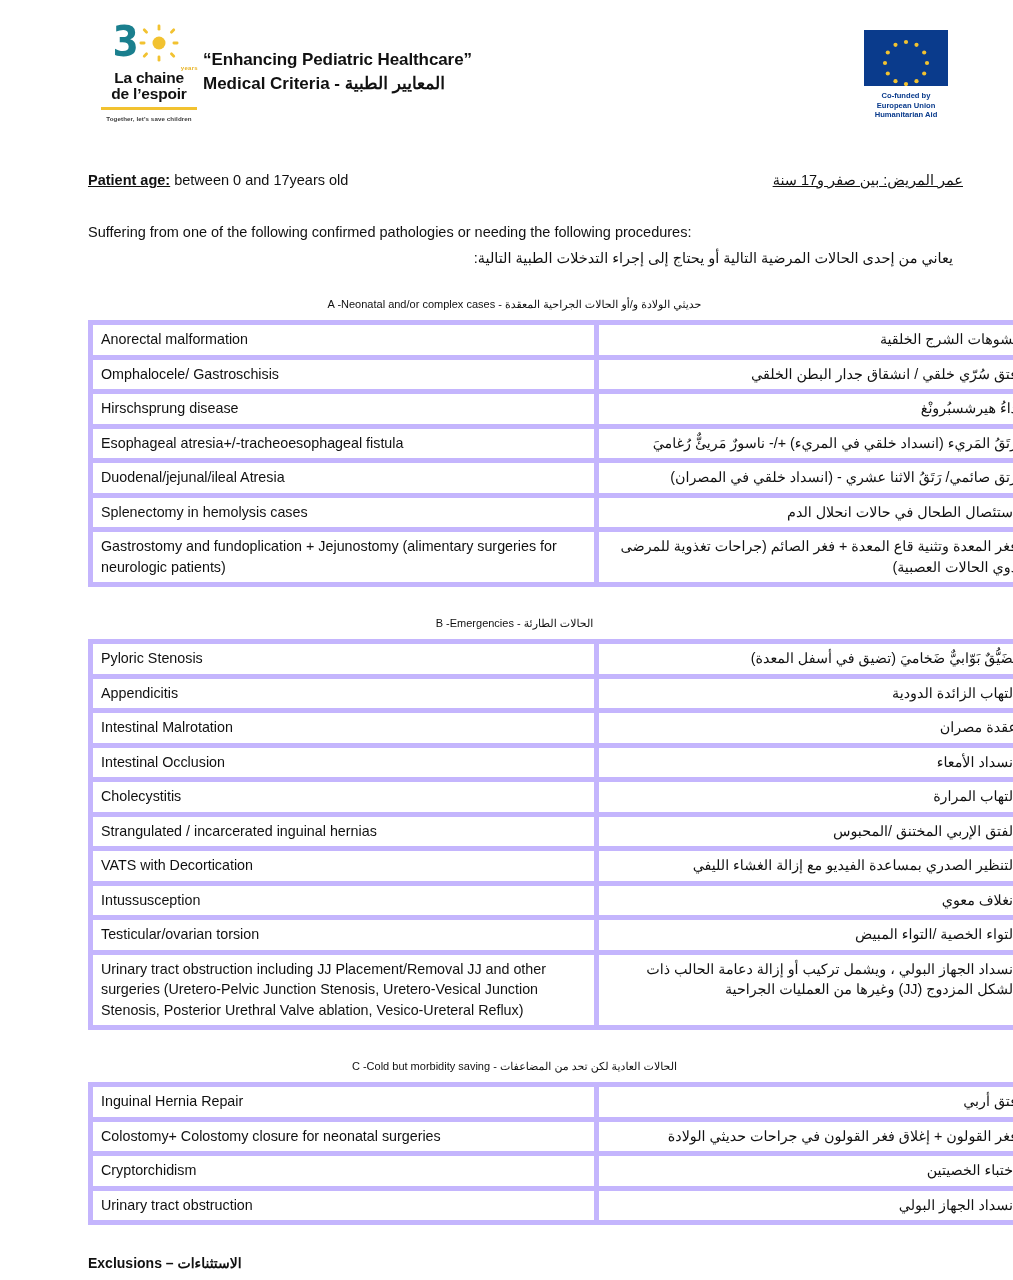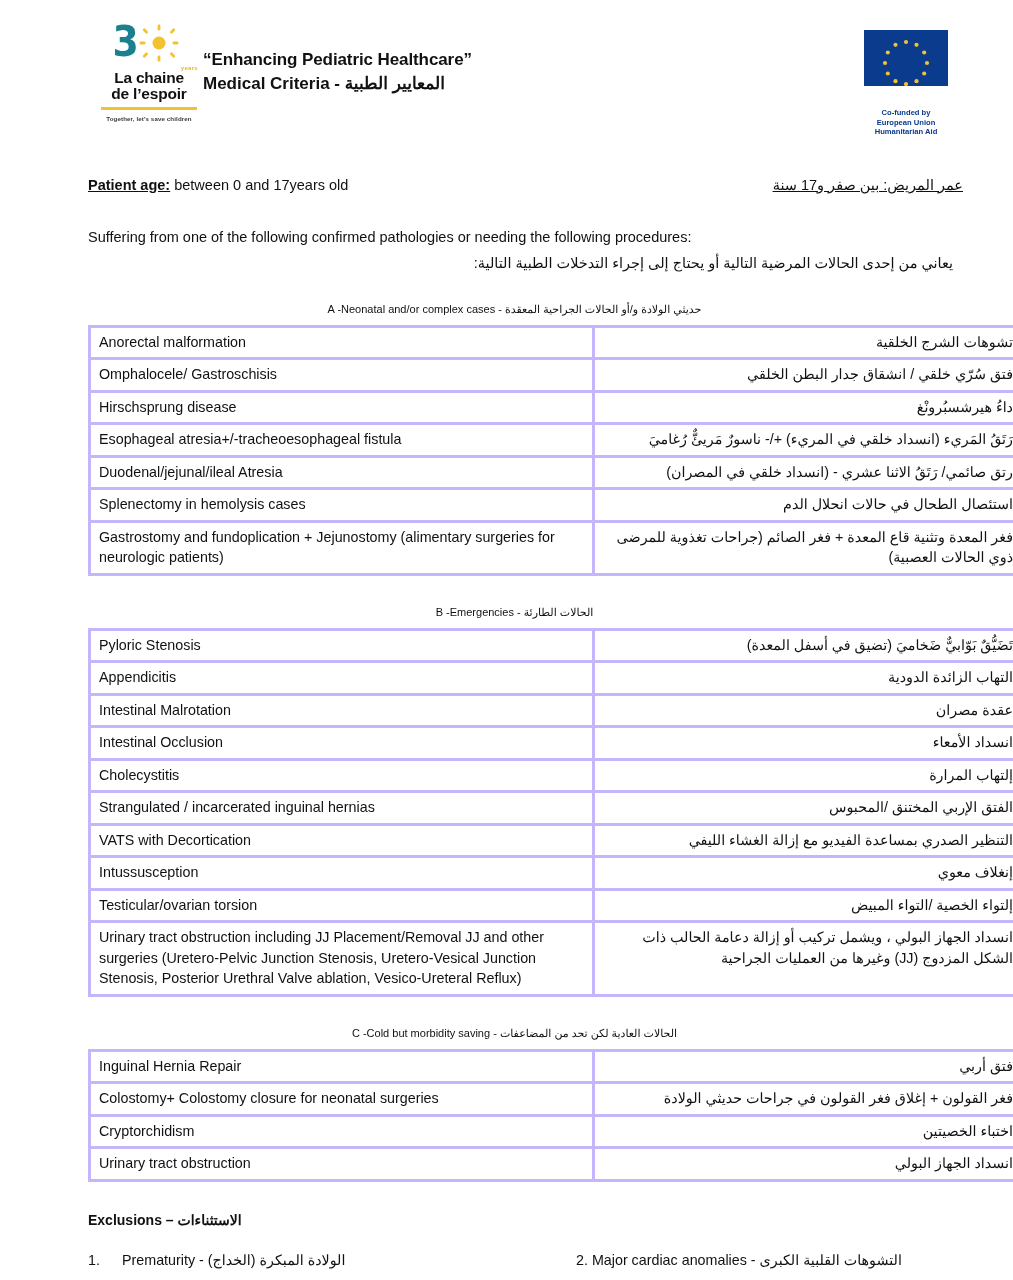--- a/index.html
+++ b/index.html
@@ -118,21 +118,21 @@
     padding-top: 8px;
   }
   .eu-flag {
     width: 84px;
     height: 56px;
     background: #0a3b8c;
     margin: 0 auto;
     position: relative;
   }
   .eu-caption {
-    margin-top: 22px;
+    margin-top: 5px;
     font-size: 7.6px;
     font-weight: bold;
     color: #0a3b8c;
     line-height: 9.6px;
   }
 
   
   .content {
     padding: 0 50px 0 88px;
   }
@@ -191,21 +191,21 @@
   }
 
   
   table.criteria {
     width: 895px;
     border-collapse: collapse;
     table-layout: fixed;
     margin: 0 0 0 0;
   }
   table.criteria td {
-    border: 3px solid #c4b5fd;
+    border: 5px solid #c4b5fd;
     padding: 4px 8px 5px 8px;
     vertical-align: top;
     font-size: 14.3px;
     line-height: 20.5px;
     color: #111;
   }
   td.cell-en {
     width: 485px;
     text-align: left;
   }

